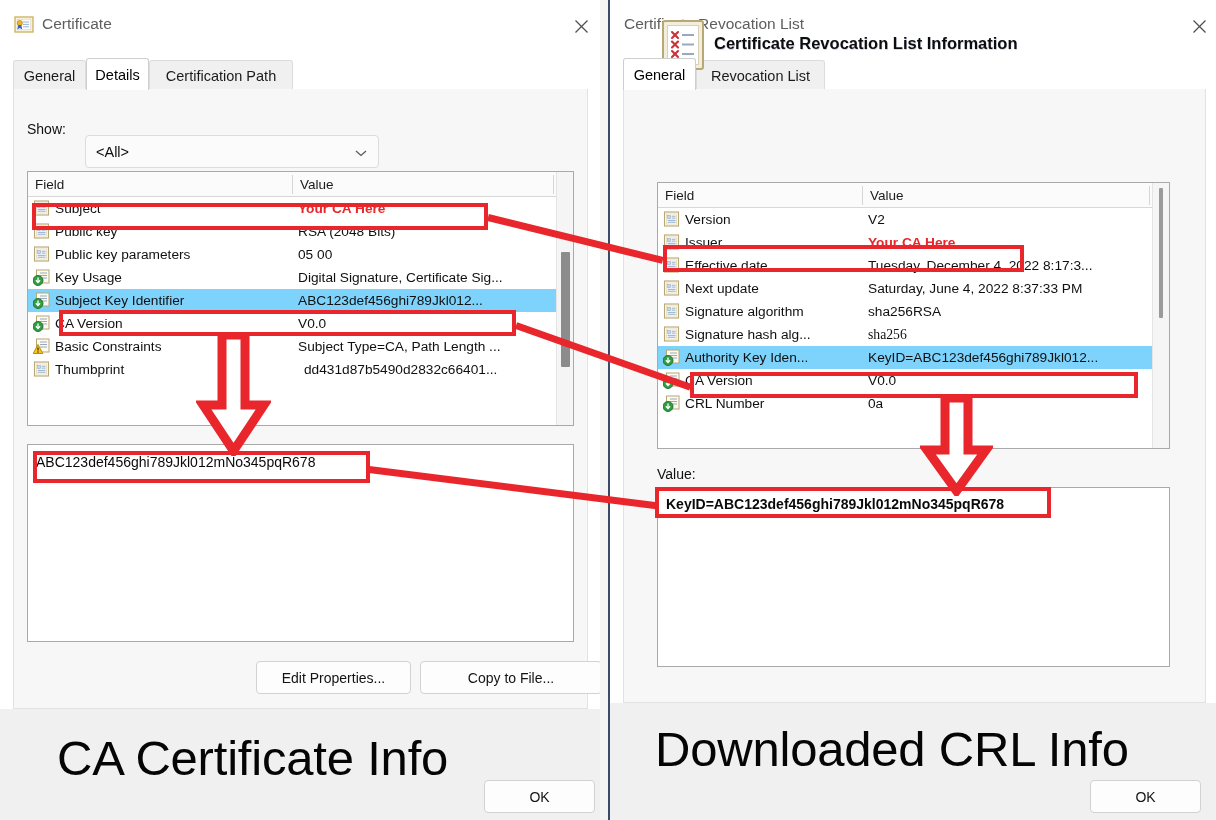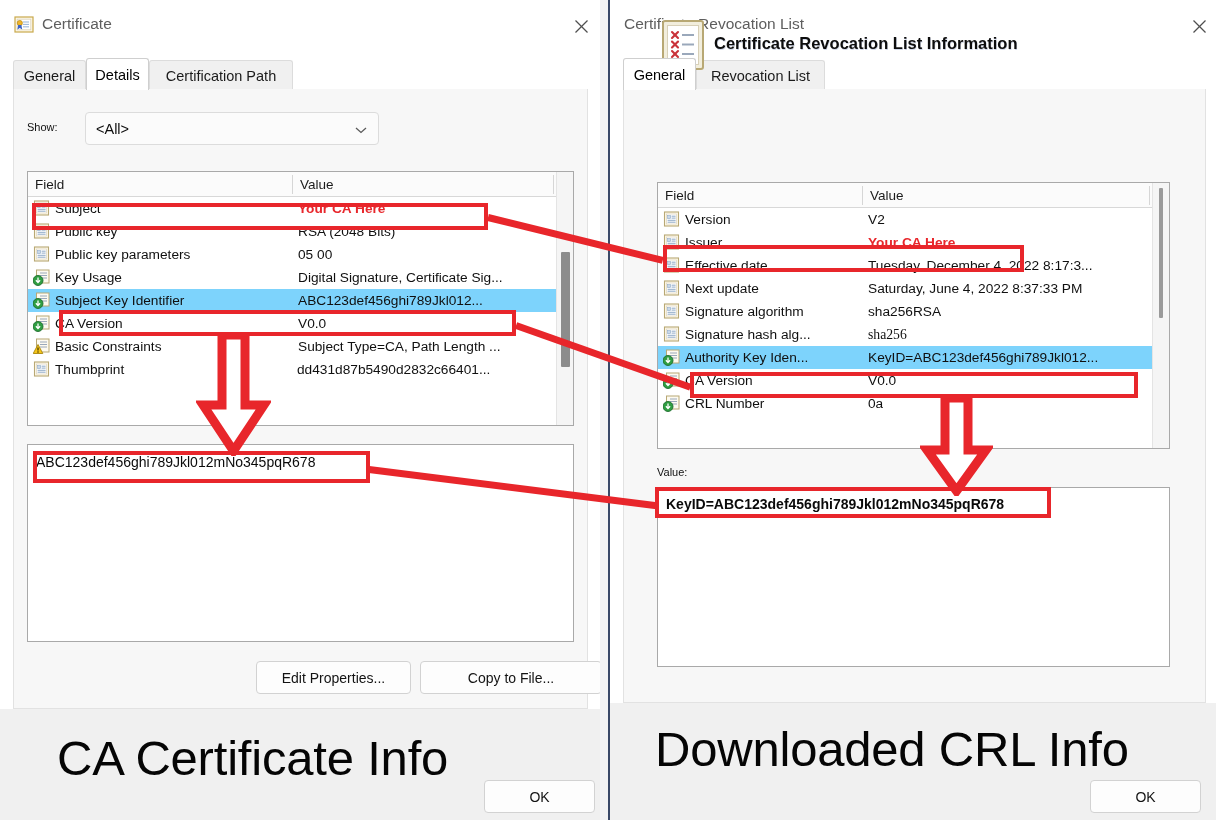--- a/index.html
+++ b/index.html
@@ -63,26 +63,26 @@
   .valbox{position:absolute;background:#ffffff;border:1px solid #a9a9a9;box-sizing:border-box;overflow:hidden;}
   .valtext{position:absolute;font-size:14px;color:#0a0a0a;white-space:nowrap;}
 
   
   .btn{
     position:absolute;background:#fdfdfd;border:1px solid #d2d2d2;border-radius:4px;
     display:flex;align-items:center;justify-content:center;
     font-size:14px;color:#131313;box-sizing:border-box;cursor:default;
   }
 
-  .label{position:absolute;font-size:11px;color:#101010;white-space:nowrap;}
+  .label{position:absolute;font-size:14px;color:#101010;white-space:nowrap;}
 
   
   .combo{
     position:absolute;background:#fbfbfb;border:1px solid #dcdcdc;border-radius:4px;
-    box-sizing:border-box;display:flex;align-items:center;
+    box-sizing:border-box;display:flex;align-items:center;margin-top:23px;
   }
   .combo .cval{font-size:14.5px;color:#0d0d0d;padding-left:10px;}
   .combo .carrow{position:absolute;right:11px;top:50%;transform:translateY(-50%);}
 
   
   .caption{position:absolute;font-size:49px;color:#050505;white-space:nowrap;letter-spacing:-0.2px;}
 
   
   .anno{position:absolute;inset:0;pointer-events:none;}
   .rbox{position:absolute;border:4px solid #e8262b;box-sizing:border-box;}
@@ -263,21 +263,21 @@
                 <rect x="3.4" y="3" width="10.2" height="10" fill="#ffffff" stroke="#ddd5bd" stroke-width="0.7"></rect>
                 <rect x="4.6" y="4.6" width="3" height="3" fill="#c9d8ea" stroke="#8fa9c6" stroke-width="0.6"></rect>
                 <g stroke="#8fa9c6" stroke-width="1">
                   <line x1="8.6" y1="5.2" x2="12.6" y2="5.2"></line>
                   <line x1="8.6" y1="7.1" x2="12.6" y2="7.1"></line>
                   <line x1="4.6" y1="9.3" x2="12.6" y2="9.3"></line>
                   <line x1="4.6" y1="11.2" x2="12.6" y2="11.2"></line>
                 </g>
               </svg></span>
             <span class="lv-field" style="width: 235px;">Thumbprint</span>
-            <span class="lv-val" style="left: 269px;">dd431d87b5490d2832c66401...</span>
+            <span class="lv-val" style="left: 276px;">dd431d87b5490d2832c66401...</span>
           </div>
         </div>
       <div class="sbar" style="right:0;">
         <div class="sthumb" style="top:80px;height:115px;"></div>
       </div>
     </div>
 
     <div class="valbox" style="left:27px;top:444px;width:547px;height:198px;">
       <div class="valtext" style="left:8px;top:9px;">ABC123def456ghi789Jkl012mNo345pqR678</div>
     </div>

